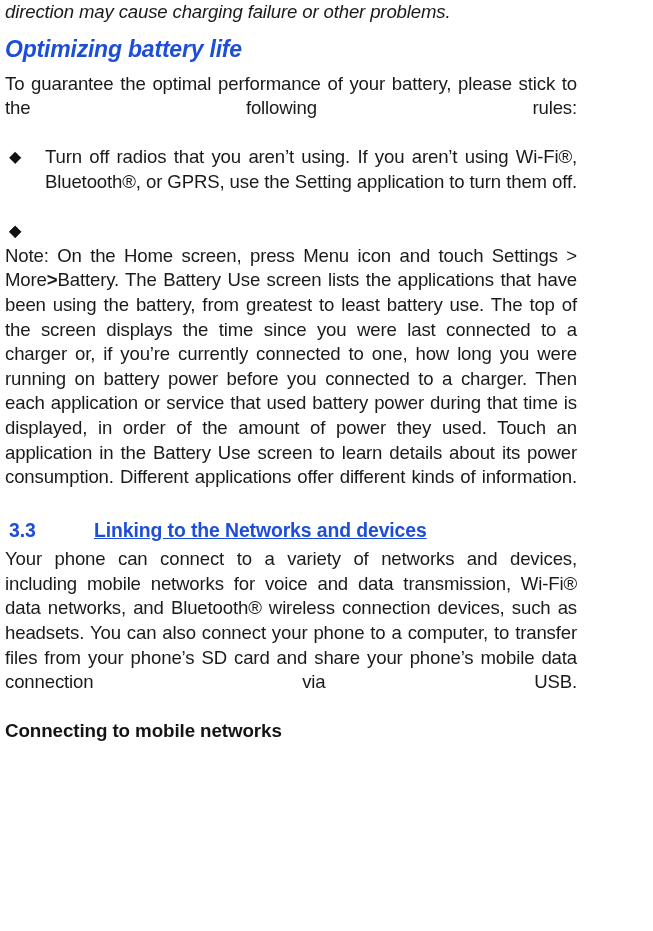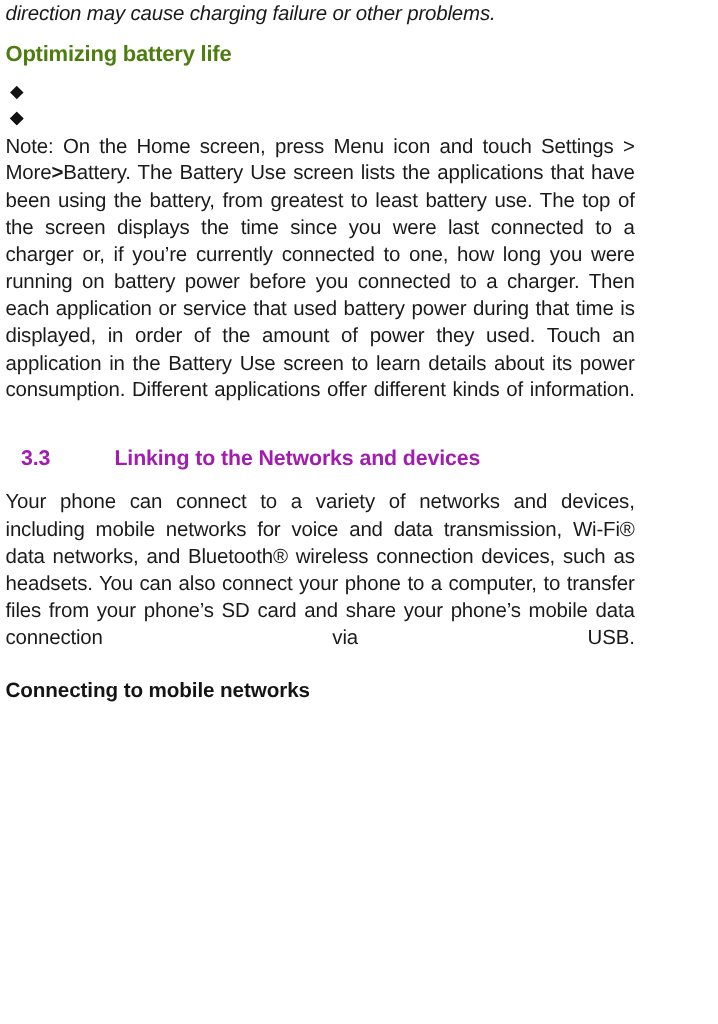--- a/index.html
+++ b/index.html
@@ -43,36 +43,38 @@
   
   .para::after {
     content: "";
     display: inline-block;
     width: 100%;
   }
   .para.noafter::after { content: none; display: none; }
 
   
   .h1 {
-    font-size: 20px;
+    font-size: 23px;
     line-height: 28px;
     font-weight: bold;
     margin: 0;
     padding: 10px 0 9px 0;
     letter-spacing: -0.2px;
-    color: #4d7c0f;
+    color: #1d4ed8;
+    font-style: italic;
   }
   .h3 {
     font-size: 19.4px;
     line-height: 25px;
     font-weight: bold;
-    margin: 14px;
-    color: #a21caf;
+    margin: 4px;
+    color: #1d4ed8;
     letter-spacing: -0.1px;
     white-space: pre;
+    text-decoration: underline;
   }
   .h4 {
     font-size: 18.8px;
     line-height: 24.6px;
     font-weight: bold;
     margin: 0;
     color: #141414;
     letter-spacing: -0.1px;
   }
   .num {
@@ -116,24 +118,26 @@
 <body>
 
 <div class="page">
 
   <p class="para italic flush noafter">direction may cause charging failure or other problems.</p>
 
 
   <h1 class="h1">Optimizing battery life</h1>
 
 
+  <p class="para">To guarantee the optimal performance of your battery, please stick to the following rules:</p>
 
   <ul class="bullets">
     <li>
       <span class="dia">◆</span>
+      <span>Turn off radios that you aren’t using. If you aren’t using Wi-Fi®, Bluetooth®, or GPRS, use the Setting application to turn them off.</span>
     </li>
     <li class="noafter">
       <span class="dia">◆</span>
     </li>
     <li>
       <span class="dia">◆</span>
     </li>
   </ul>
 
   <p class="para"><span>Note: On the Home screen, press Menu icon and touch Settings &gt; More</span><b class="tight">&gt;</b><span>Battery. The Battery Use screen lists the applications that have been using the battery, from greatest to least battery use. The top of the screen displays the time since you were last connected to a charger or, if you’re currently connected to one, how long you were running on battery power before you connected to a charger. Then each application or service that used battery power during that time is displayed, in order of the amount of power they used. Touch an application in the Battery Use screen to learn details about its power consumption. Different applications offer different kinds of information.</span></p>

